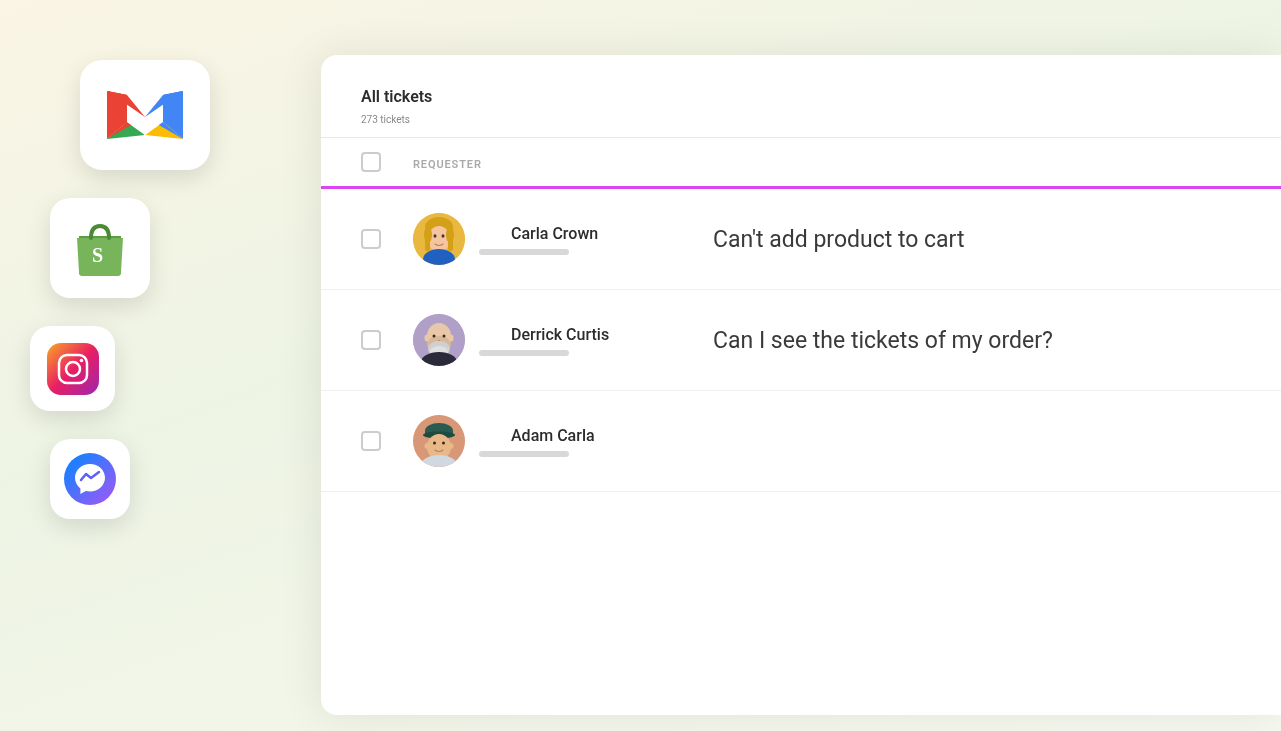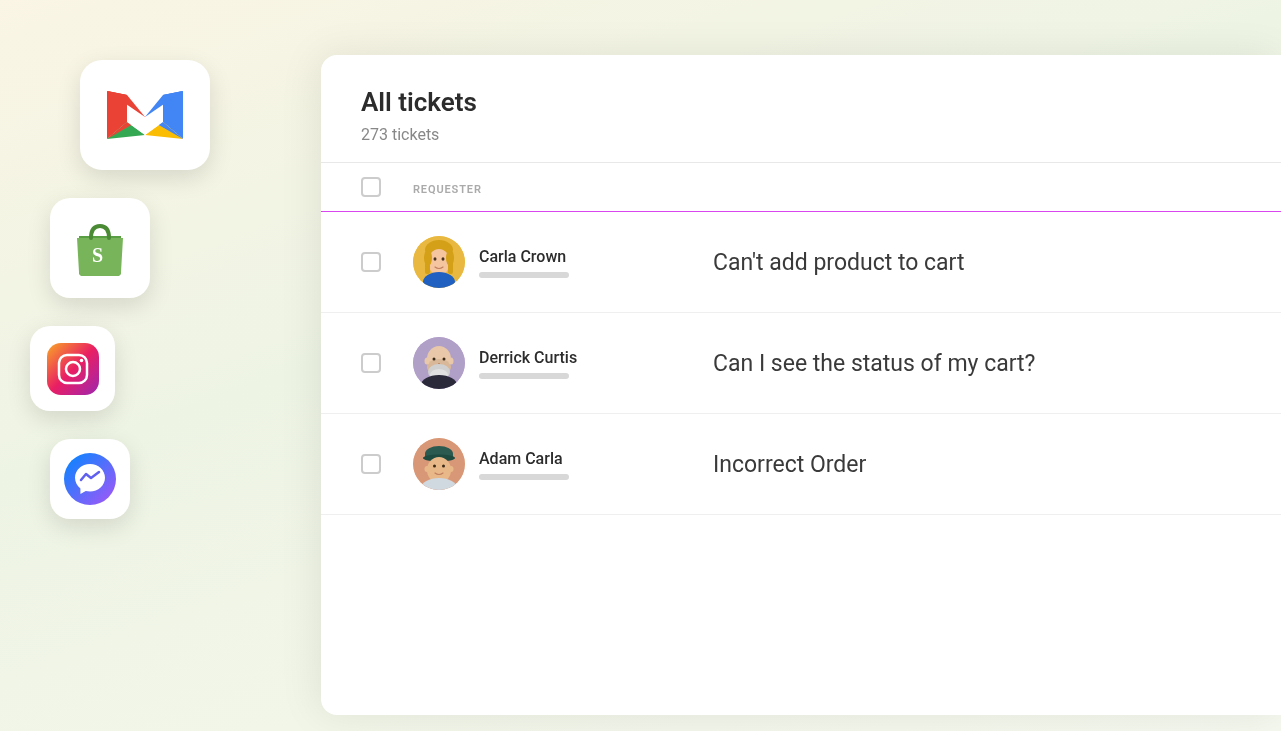--- a/index.html
+++ b/index.html
@@ -80,38 +80,38 @@
       box-shadow: -4px 0 40px rgba(0,0,0,0.08);
       overflow: hidden;
     }
 
     .panel-header {
       padding: 32px 40px 12px 40px;
       border-bottom: 1px solid #e8e8e8;
     }
 
     .panel-title {
-      font-size: 26px;
+      font-size: 16px;
       font-weight: 600;
       color: #2c2c2c;
       margin-bottom: 8px;
     }
 
     .ticket-count {
-      font-size: 16px;
+      font-size: 10px;
       color: #888;
-      margin-bottom: 6px;
+      margin-bottom: 0;
     }
 
     
     .table-header {
       display: flex;
       align-items: center;
       padding: 14px 40px;
-      border-bottom: 1px solid #d946ef;
+      border-bottom: 3px solid #d946ef;
       gap: 20px;
     }
 
     .col-check {
       width: 32px;
       flex-shrink: 0;
     }
 
     .col-requester {
       width: 280px;
@@ -196,20 +196,21 @@
     .requester-details {
       display: flex;
       flex-direction: column;
       gap: 6px;
     }
 
     .requester-name {
       font-size: 16px;
       font-weight: 500;
       color: #2c2c2c;
+      margin-left: 32px;
     }
 
     .requester-bar {
       height: 6px;
       border-radius: 3px;
       background: #d8d8d8;
       width: 90px;
     }
 
     .subject-text {
@@ -424,21 +425,21 @@
           <ellipse cx="14" cy="24" rx="2.5" ry="3.5" fill="#e8c8a8"></ellipse>
           <ellipse cx="38" cy="24" rx="2.5" ry="3.5" fill="#e8c8a8"></ellipse>
         </svg>
       </div>
       <div class="requester-details">
         <span class="requester-name">Derrick Curtis</span>
         <div class="requester-bar"></div>
       </div>
     </div>
     <div class="col-subject">
-      <span class="subject-text">Can I see the status of my cart?</span>
+      <span class="subject-text">Can I see the tickets of my order?</span>
     </div>
   </div>
 
   <div class="ticket-row">
     <div class="col-check">
       <div class="checkbox"></div>
     </div>
     <div class="requester-info">
       <div class="avatar avatar-adam">
 
@@ -461,18 +462,15 @@
 
           <ellipse cx="14" cy="31" rx="2.5" ry="3" fill="#e8b888"></ellipse>
           <ellipse cx="38" cy="31" rx="2.5" ry="3" fill="#e8b888"></ellipse>
         </svg>
       </div>
       <div class="requester-details">
         <span class="requester-name">Adam Carla</span>
         <div class="requester-bar"></div>
       </div>
     </div>
-    <div class="col-subject">
-      <span class="subject-text">Incorrect Order</span>
-    </div>
   </div>
 
 </div>
 
 </body></html>

